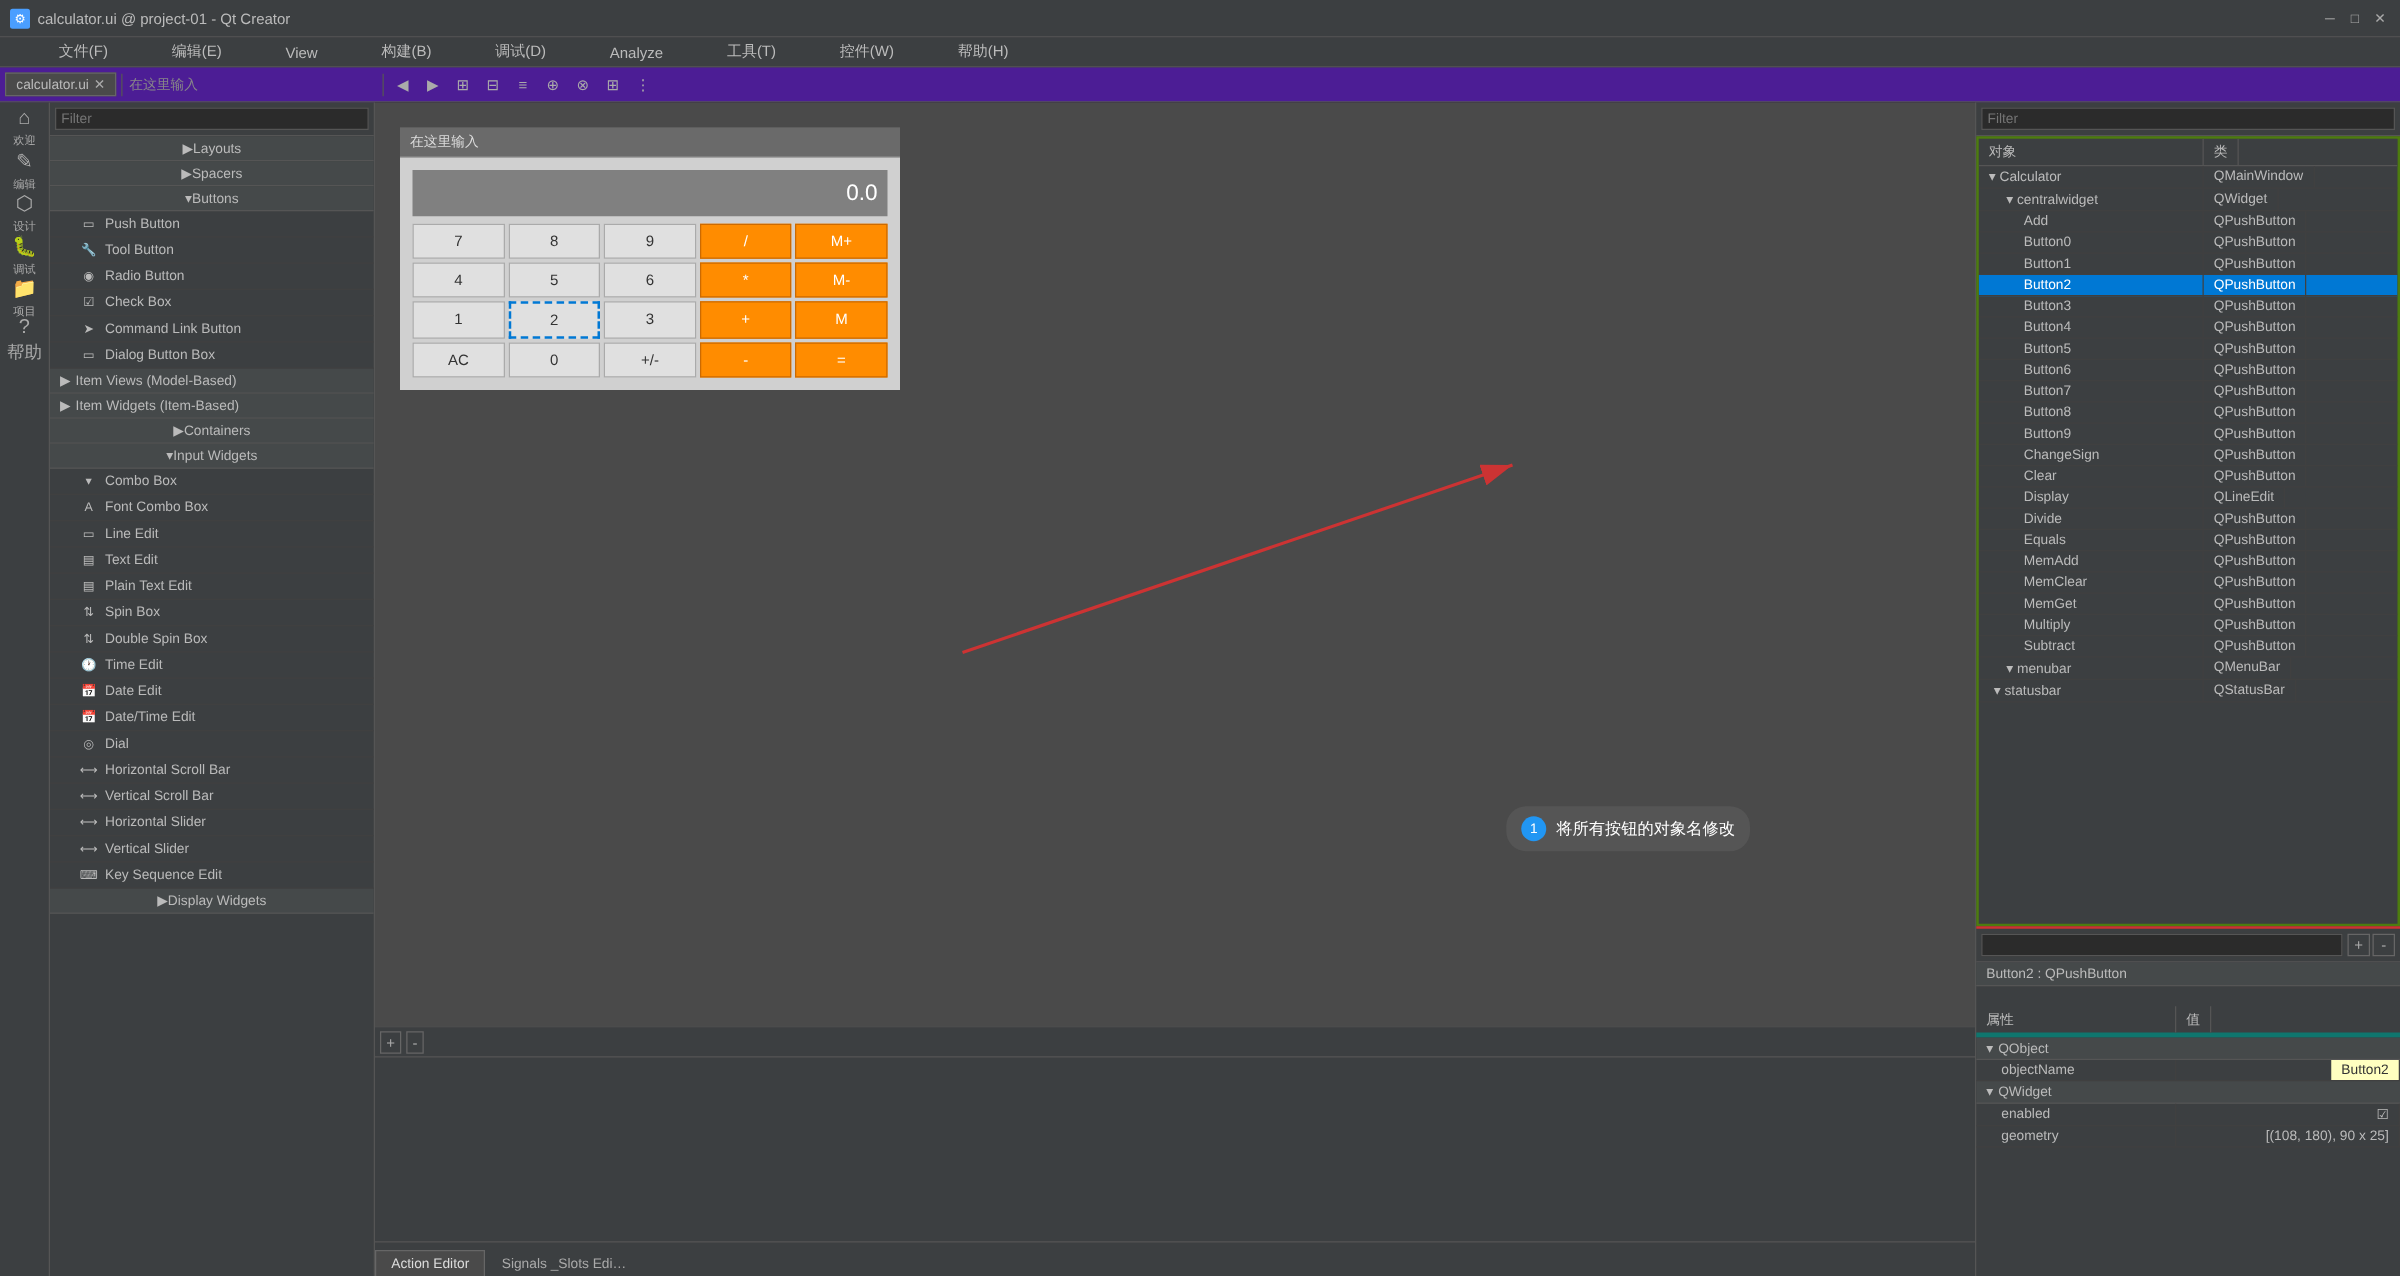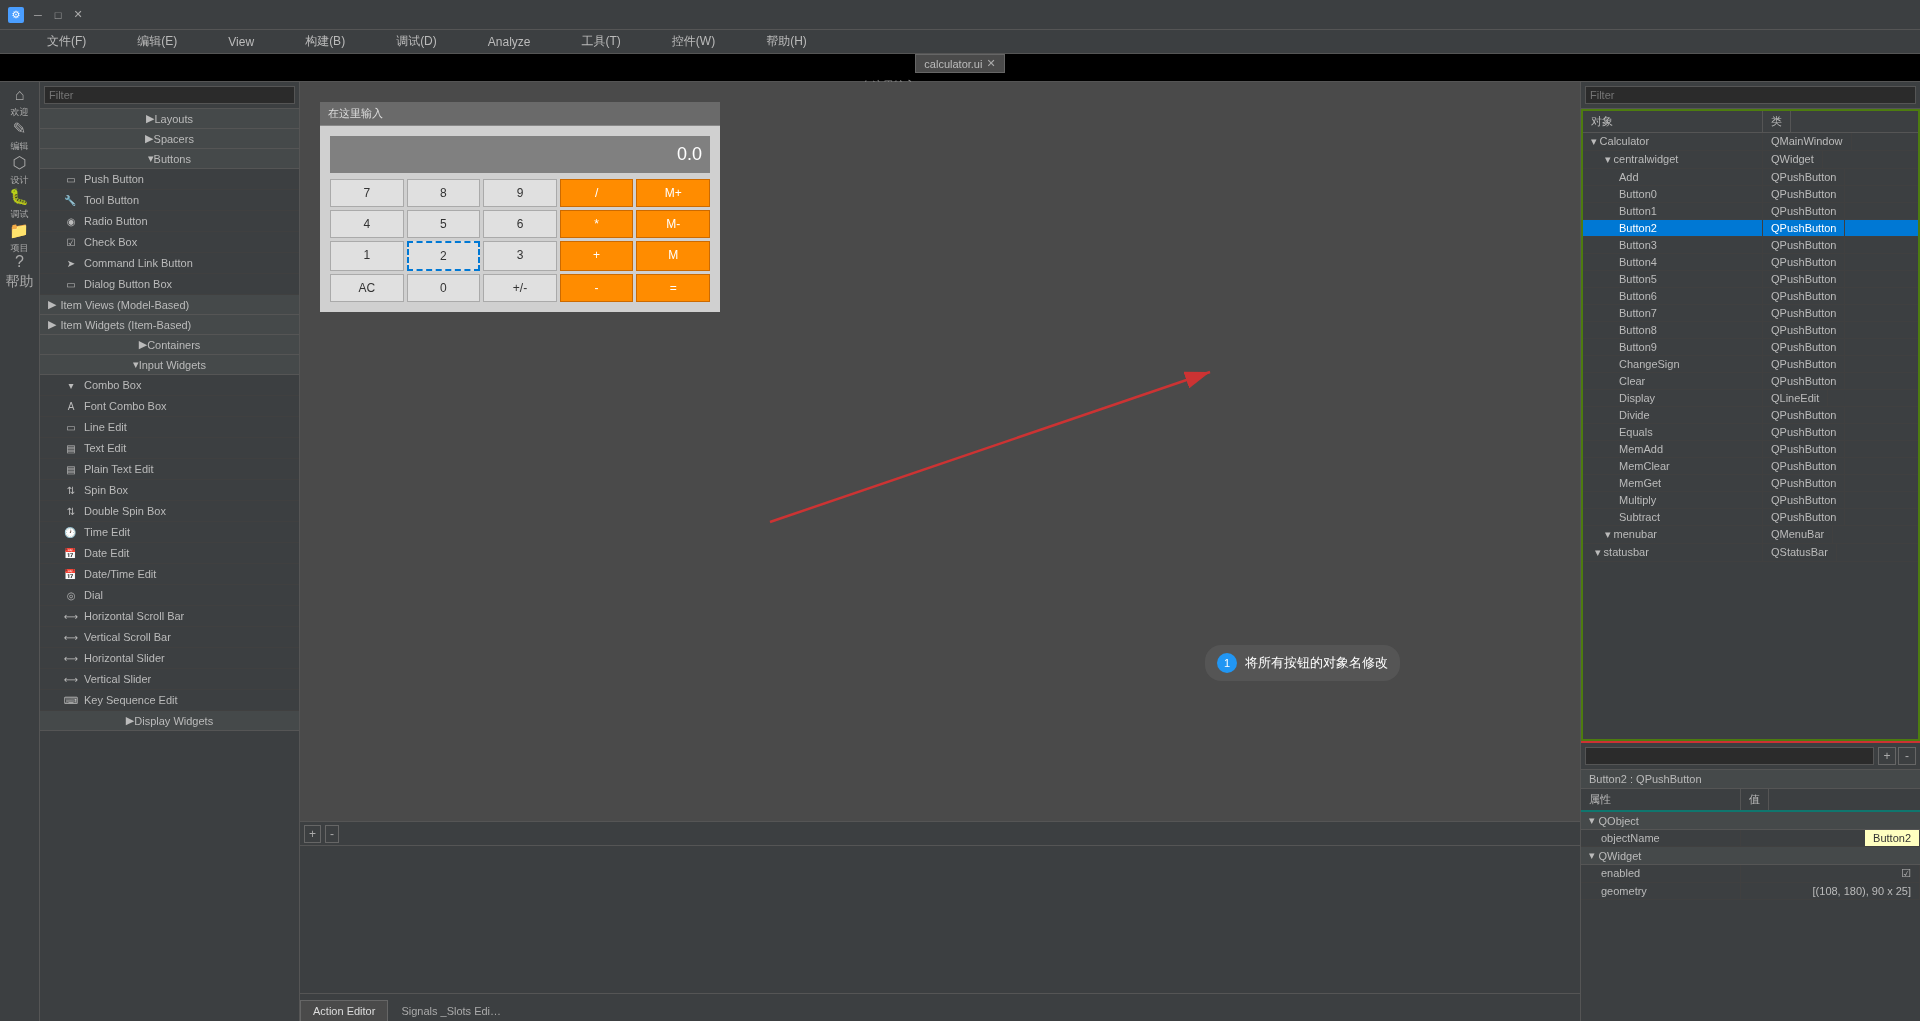--- a/index.html
+++ b/index.html
@@ -10,21 +10,21 @@
     #titlebar .app-icon { width: 16px; height: 16px; background: #4a9eff; border-radius: 2px; margin-right: 6px; font-size: 10px; display: flex; align-items: center; justify-content: center; color: #fff; }
     #titlebar .title-text { font-size: 12px; color: #bbb; flex: 1; }
     #titlebar .win-controls { display: flex; gap: 4px; }
     #titlebar .win-btn { width: 16px; height: 16px; display: flex; align-items: center; justify-content: center; cursor: pointer; color: #aaa; font-size: 11px; }
 
     
     #menubar { background: #3c3f41; height: 24px; display: flex; align-items: center; padding: 0 4px; border-bottom: 1px solid #555; }
     .menu-item { padding: 2px 8px; cursor: pointer; font-size: 12px; color: #bbb; margin-left: 35px; }
 
     
-    #toolbar { background: #000000; height: 28px; display: flex; align-items: center; padding: 0 4px; border-bottom: 1px solid #555; gap: 2px; flex-direction: column; }
+    #toolbar { background: #4c1d95; height: 28px; display: flex; align-items: center; padding: 0 4px; border-bottom: 1px solid #555; gap: 2px; }
     .toolbar-btn { width: 22px; height: 22px; background: transparent; border: 1px solid transparent; cursor: pointer; display: flex; align-items: center; justify-content: center; color: #aaa; font-size: 12px; border-radius: 2px; }
     .toolbar-sep { width: 1px; height: 18px; background: #555; margin: 0 2px; }
     .toolbar-tab { background: #4a4a4a; border: 1px solid #666; padding: 2px 8px; font-size: 11px; color: #bbb; display: flex; align-items: center; gap: 4px; cursor: pointer; }
     .toolbar-tab .close-x { cursor: pointer; color: #aaa; }
 
     
     #left-panel { width: 260px; background: #3c3f41; border-right: 1px solid #555; display: flex; flex-direction: column; }
     #left-filter { padding: 4px; border-bottom: 1px solid #555; }
     #left-filter input { width: 100%; background: #2b2b2b; border: 1px solid #555; color: #bbb; padding: 2px 4px; font-size: 11px; }
     #widget-list { flex: 1; overflow-y: auto; }
@@ -77,21 +77,21 @@
     .oi-cell:first-child { width: 180px; }
     .oi-row.selected .oi-cell { color: #fff; }
 
     
     #property-editor { height: 280px; border-top: 2px solid #cc3333; display: flex; flex-direction: column; }
     #prop-filter { padding: 4px; border-bottom: 1px solid #555; display: flex; gap: 4px; align-items: center; }
     #prop-filter input { flex: 1; background: #2b2b2b; border: 1px solid #555; color: #bbb; padding: 2px 4px; font-size: 11px; }
     #prop-filter .prop-buttons { display: flex; gap: 2px; }
     #prop-filter button { background: #3c3f41; border: 1px solid #666; color: #aaa; width: 18px; height: 18px; cursor: pointer; font-size: 12px; }
     #prop-title { padding: 3px 8px; font-size: 11px; color: #bbb; border-bottom: 1px solid #555; background: #45494a; }
-    #prop-header { display: flex; border-bottom: 2px solid #0f766e; }
+    #prop-header { display: flex; border-bottom: 4px solid #0f766e; margin-top: 16px; }
     .prop-header-cell { padding: 3px 8px; font-size: 11px; color: #bbb; border-right: 1px solid #555; }
     .prop-header-cell:first-child { width: 160px; }
     #prop-list { flex: 1; overflow: auto; }
     .prop-section { background: #45494a; padding: 2px 8px; font-size: 11px; color: #bbb; display: flex; align-items: center; gap: 4px; border-bottom: 1px solid #555; cursor: pointer; }
     .prop-row { display: flex; border-bottom: 1px solid #404040; justify-content: space-between; }
     .prop-cell { padding: 2px 8px; font-size: 11px; color: #bbb; border-right: 1px solid #404040; }
     .prop-cell:first-child { width: 160px; }
     .prop-cell.highlight { background: #ffffc0; color: #333; }
 
     
@@ -102,20 +102,21 @@
     
     ::-webkit-scrollbar { width: 6px; height: 6px; }
     ::-webkit-scrollbar-track { background: #2b2b2b; }
     ::-webkit-scrollbar-thumb { background: #555; border-radius: 3px; }
   </style>
 </head>
 <body>
 
 <div id="titlebar">
   <div class="app-icon">⚙</div>
+  <span class="title-text">calculator.ui @ project-01 - Qt Creator</span>
   <div class="win-controls">
     <div class="win-btn">─</div>
     <div class="win-btn">□</div>
     <div class="win-btn">✕</div>
   </div>
 </div>
 
 <div id="menubar">
 
 <div class="menu-item">文件(F)</div>

